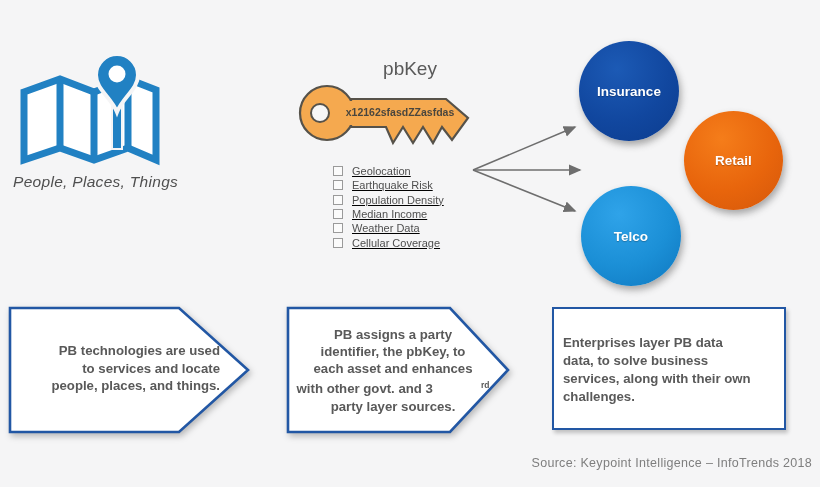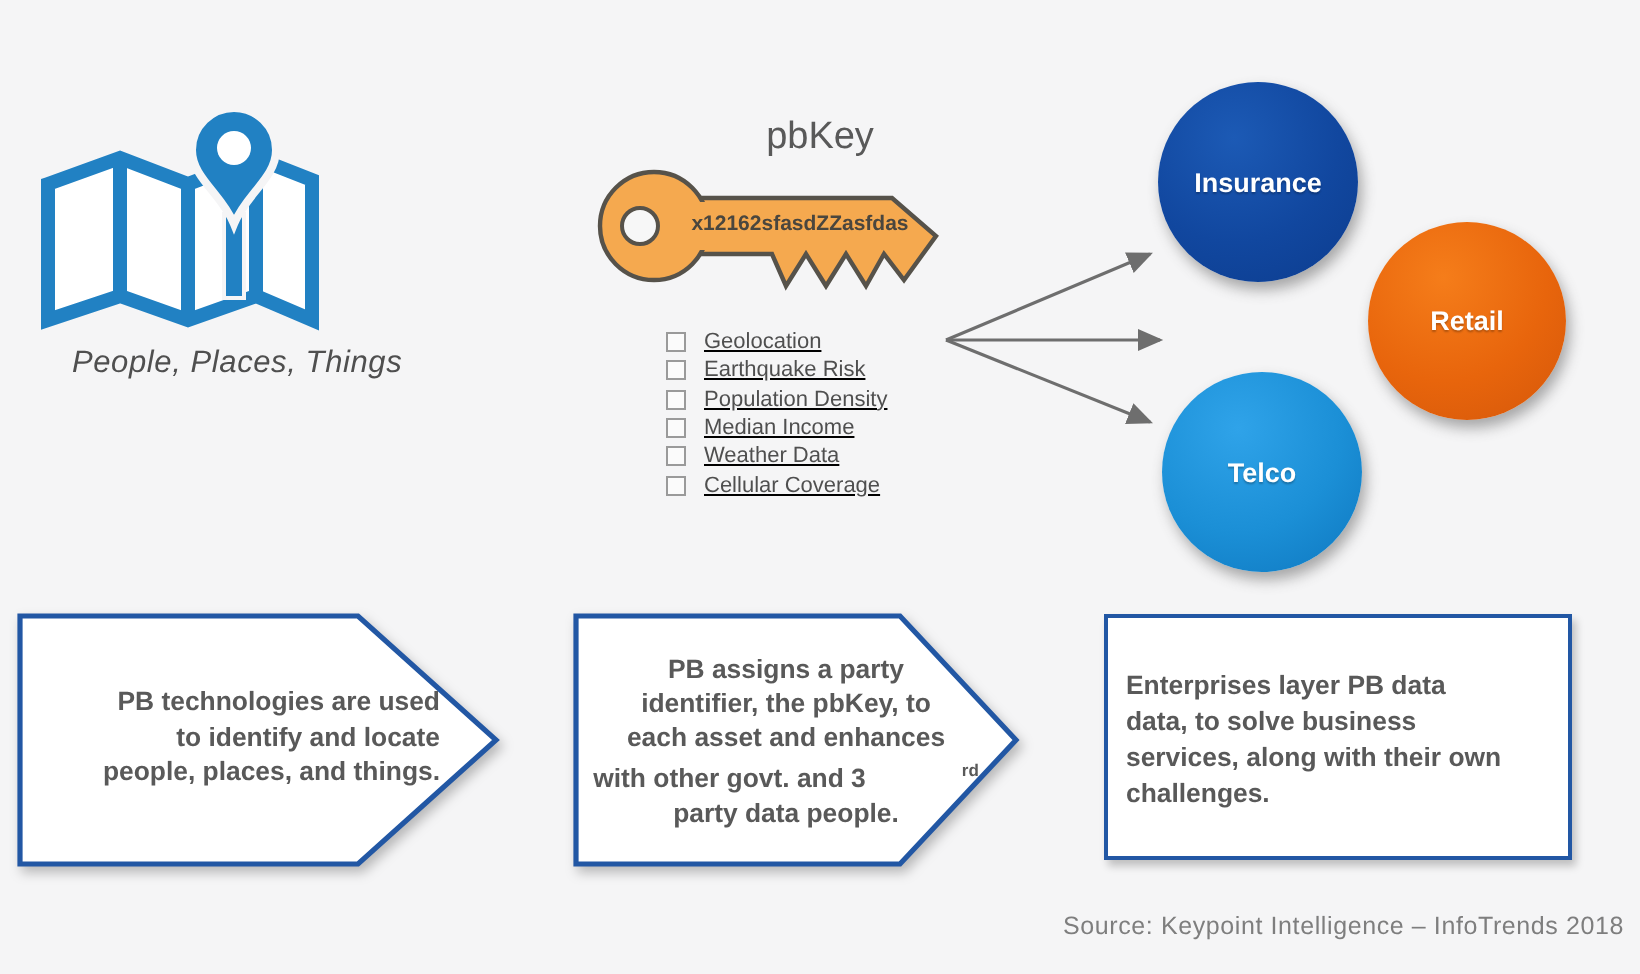--- a/index.html
+++ b/index.html
@@ -6,21 +6,21 @@
   html,body { background:#e9e9ea; }
   body { font-family:"Liberation Sans", sans-serif; }
   .canvas {
     position:relative; width:820px; height:487px;
     background:#f5f5f6; overflow:hidden; margin:0 auto;
   }
   
   .map-icon { position:absolute; left:16px; top:52px; }
   .map-caption {
     position:absolute; left:13px; top:173px; width:190px;
-    font-style:italic; font-size:15.5px; color:#4f4f4f; letter-spacing:.3px;margin-left:23px;
+    font-style:italic; font-size:15.5px; color:#4f4f4f; letter-spacing:.3px;
   }
   
   .pbkey-title {
     position:absolute; left:360px; top:58px; width:100px;
     text-align:center; font-size:19px; color:#595959;
   }
   .key-icon { position:absolute; left:296px; top:82px; }
   .key-id {
     position:absolute; left:336px; top:106px; width:128px;
     text-align:center; font-size:10.5px; font-weight:700; color:#4a463e;
@@ -146,33 +146,33 @@
   </div>
   <div class="circle circle-telco">
     <span>Telco</span>
   </div>
 
   <svg class="step-shape shape1" width="244" height="130" viewBox="0 0 244 130">
     <polygon points="2,3 171,3 240,65 171,127 2,127" fill="#ffffff" stroke="#2257a4" stroke-width="2.6" stroke-linejoin="miter"></polygon>
   </svg>
   <div class="step-text step1-text">
     <div>PB technologies are used</div>
-    <div>to identify and locate</div>
+    <div>to services and locate</div>
     <div>people, places, and things.</div>
   </div>
 
   <svg class="step-shape shape2" width="226" height="130" viewBox="0 0 226 130">
     <polygon points="2,3 164,3 222,65 164,127 2,127" fill="#ffffff" stroke="#2257a4" stroke-width="2.6" stroke-linejoin="miter"></polygon>
   </svg>
   <div class="step-text step2-text">
     <div>PB assigns a party</div>
     <div>identifier, the pbKey, to</div>
     <div>each asset and enhances</div>
     <div><span>with other govt. and 3</span><sup>rd</sup></div>
-    <div>party data people.</div>
+    <div>party layer sources.</div>
   </div>
 
   <div class="step3-box"></div>
   <div class="step-text step3-text">
     <div>Enterprises layer PB data</div>
     <div>data, to solve business</div>
     <div>services, along with their own</div>
     <div>challenges.</div>
   </div>
 

